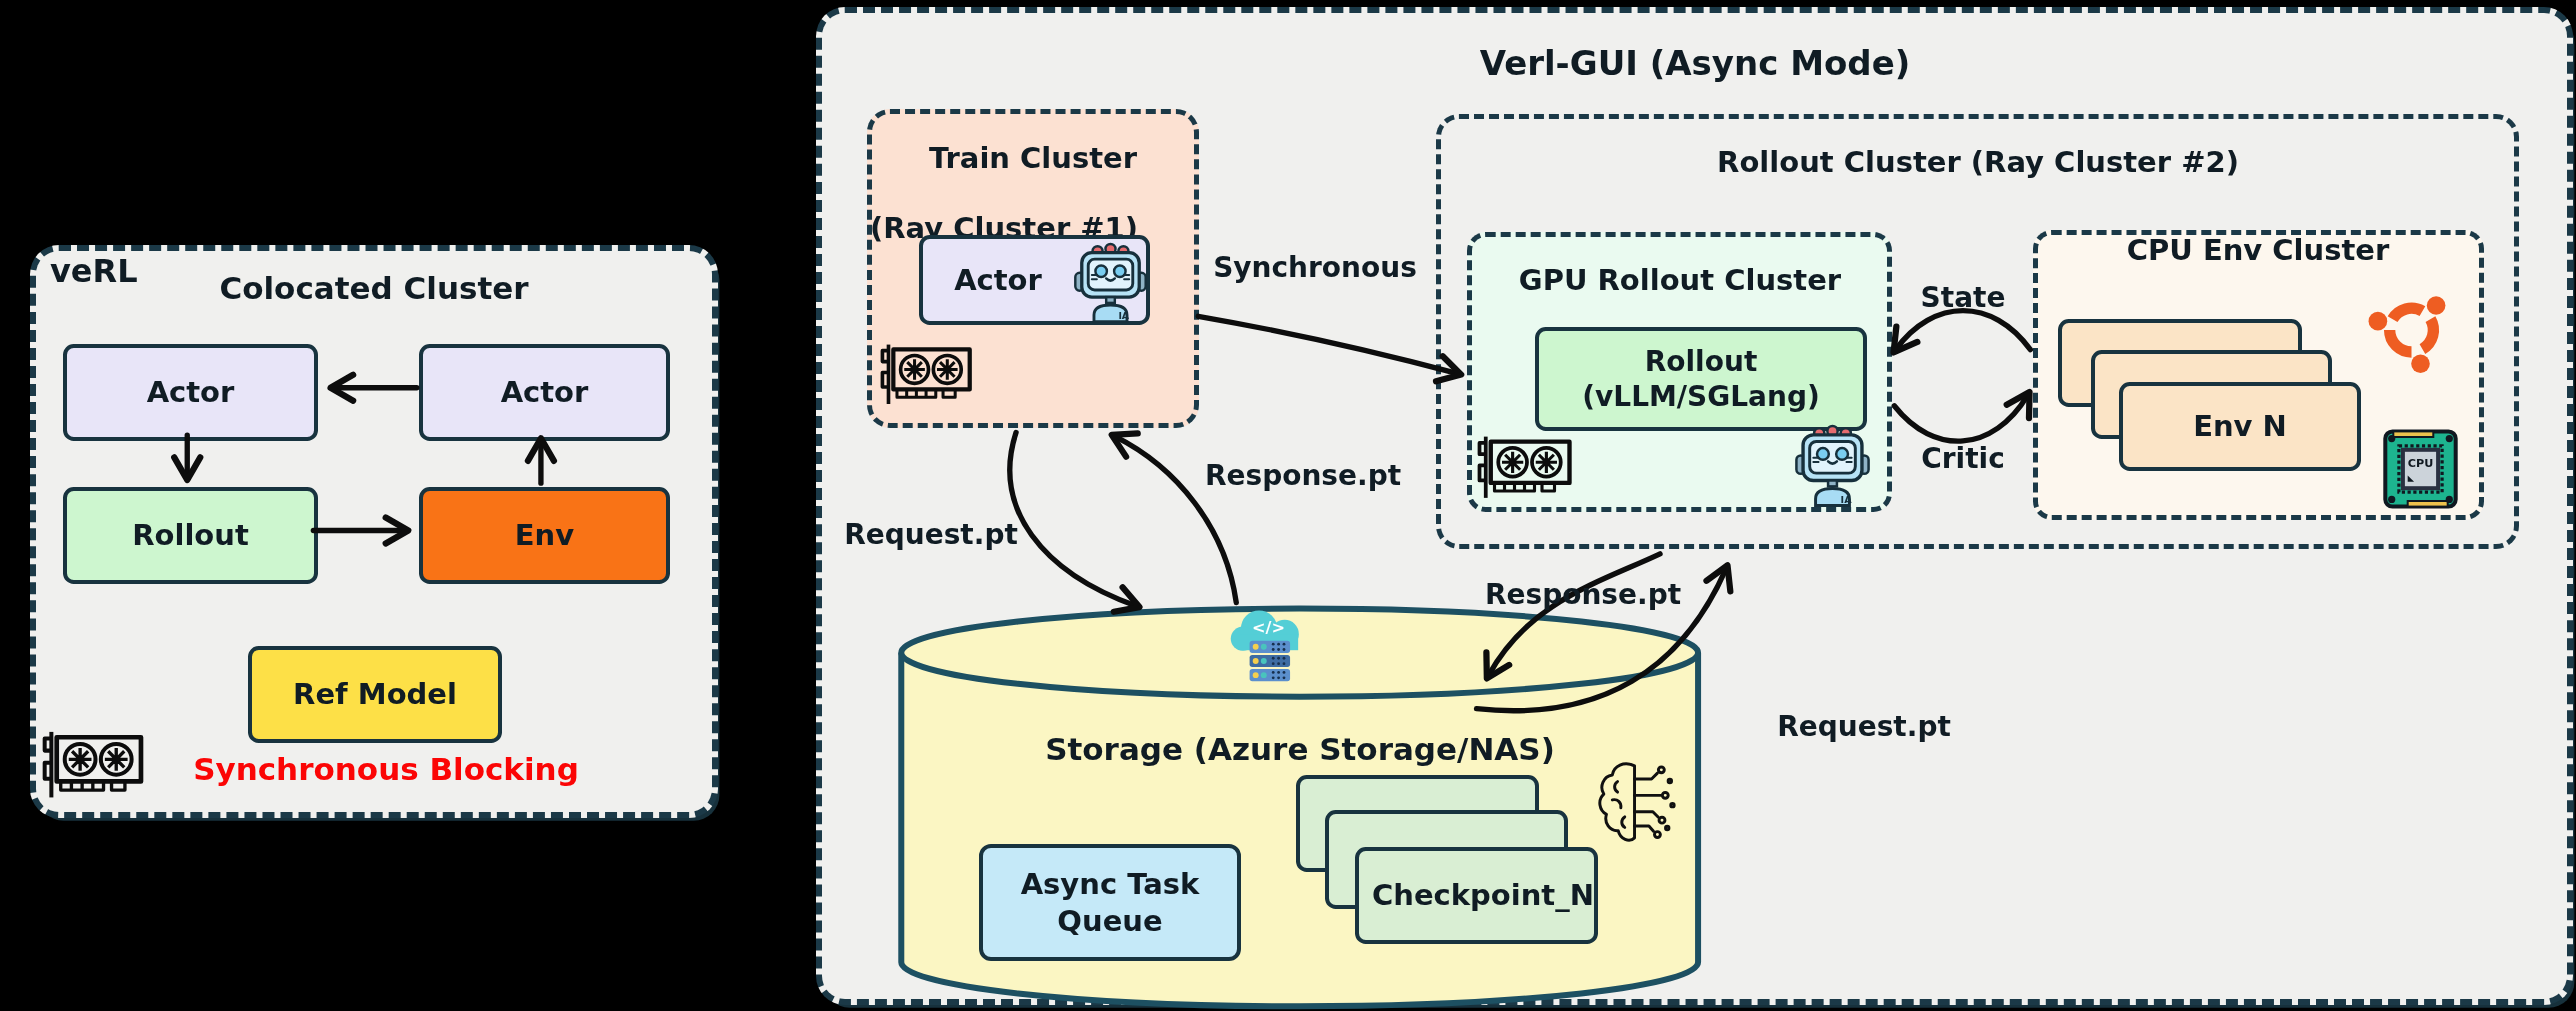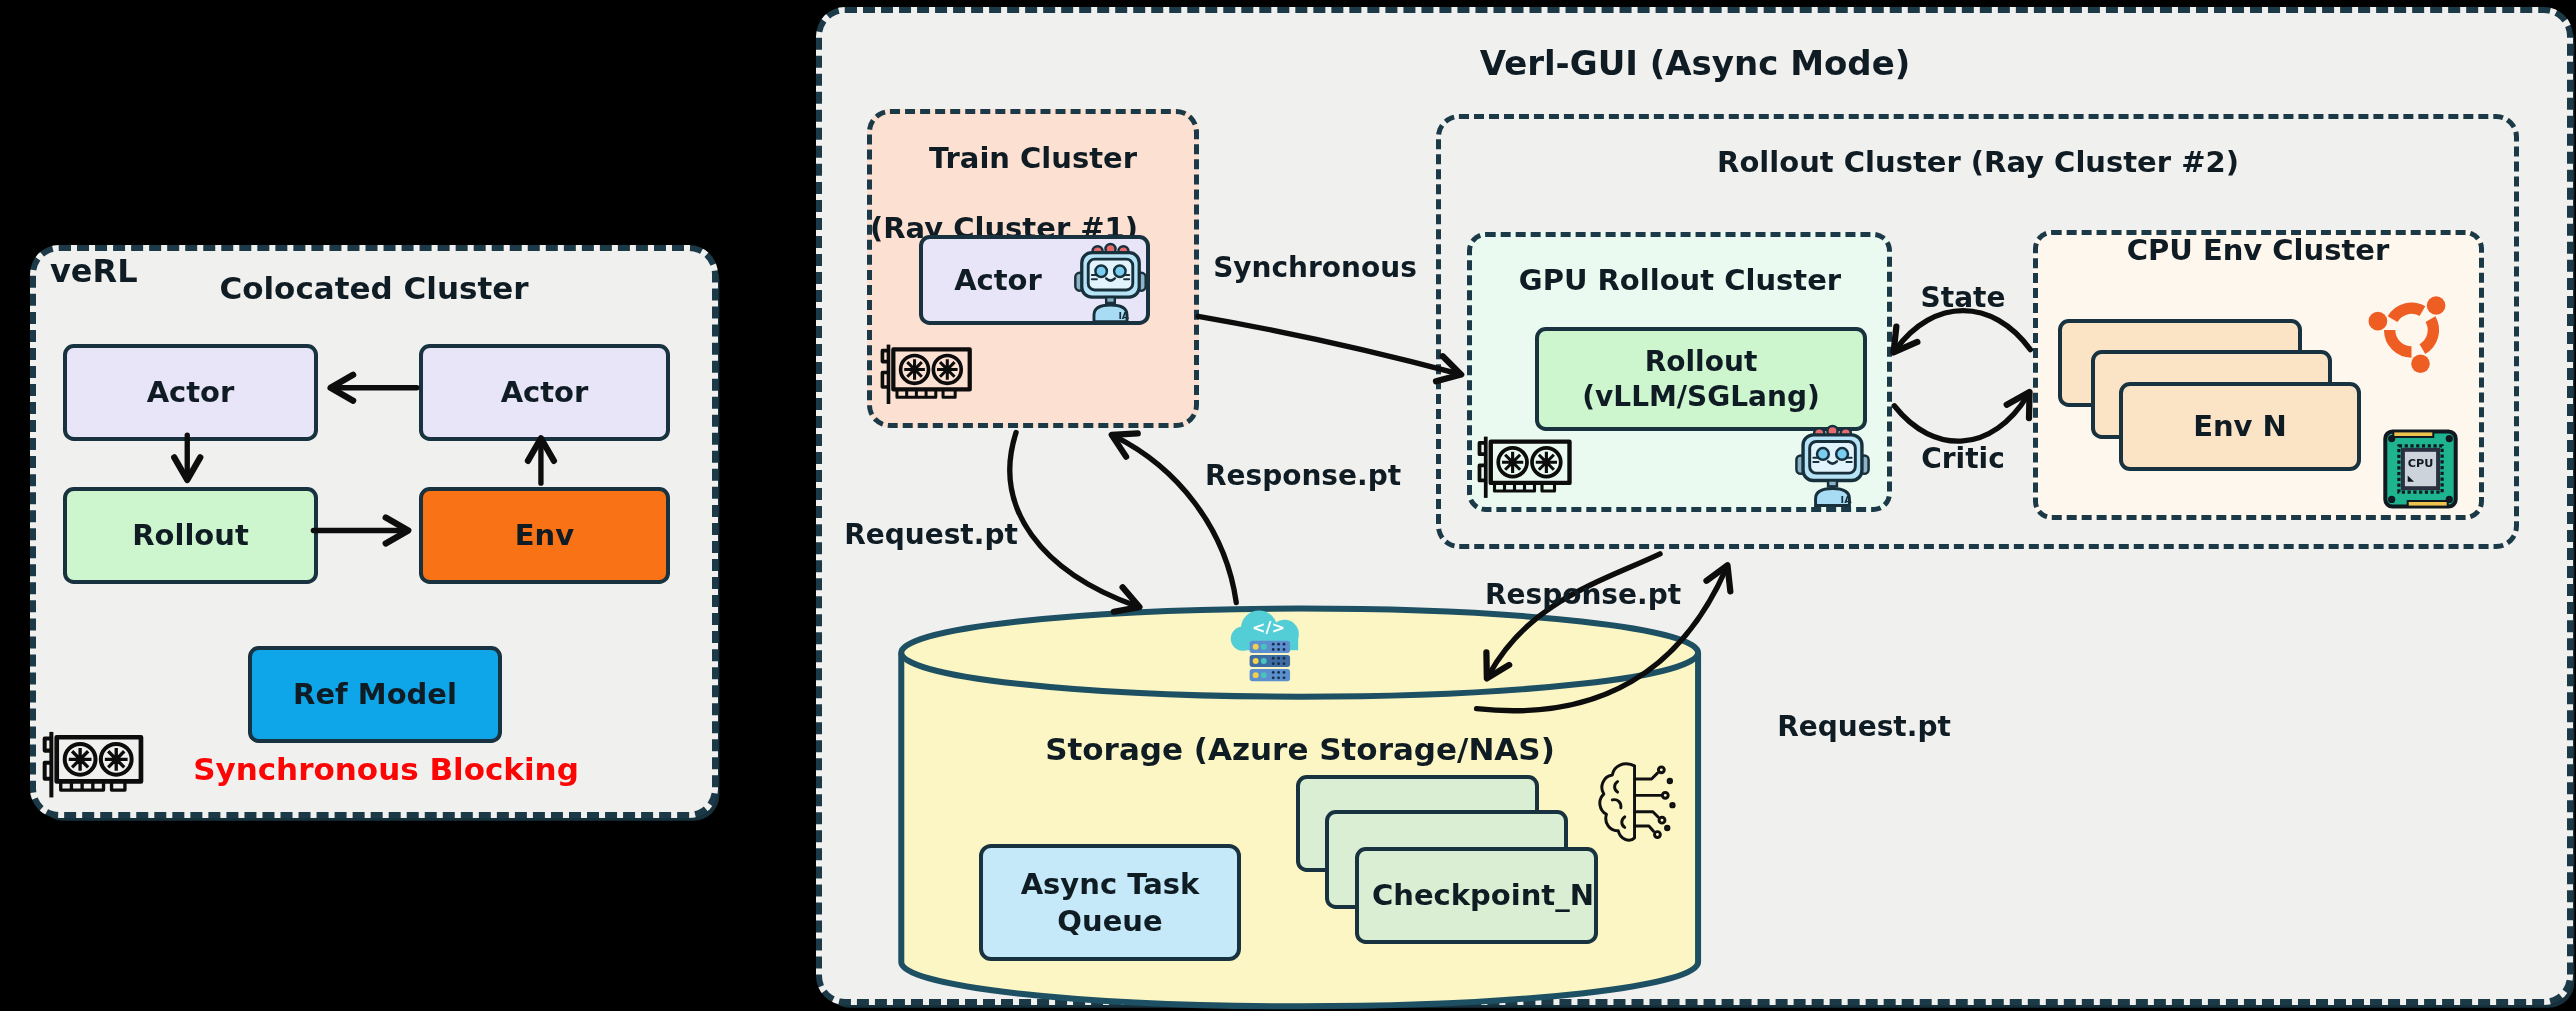--- a/index.html
+++ b/index.html
@@ -54,21 +54,21 @@
 </div>
 
 <div class="abs box" style="left:63px;top:487px;width:247px;height:89px;background:#cdf6cf;">
   <span>Rollout</span>
 </div>
 
 <div class="abs box" style="left:419px;top:487px;width:243px;height:89px;background:#f97316;">
   <span>Env</span>
 </div>
 
-<div class="abs box" style="left:248px;top:646px;width:246px;height:89px;background:#0ea5e9;">
+<div class="abs box" style="left:248px;top:646px;width:246px;height:89px;background:#fde047;">
   <span>Ref Model</span>
 </div>
 
 <div class="abs alabel red" style="left:386px;top:769px;font-size:31px;">Synchronous Blocking</div>
 
 <div class="abs panel" style="left:816px;top:6.7px;width:1745px;height:986px;"></div>
 
 <div class="abs title center" style="left:1695px;top:63px;font-size:34px;">Verl-GUI (Async Mode)</div>
 
 <div class="abs cluster" style="left:867px;top:109px;width:322px;height:309px;background:#fce1d2;"></div>
@@ -88,21 +88,21 @@
 <div class="abs box" style="left:1535px;top:327px;width:324px;height:96px;background:#cdf6cf;font-size:28px;">
   <span>Rollout</span>
   <span>(vLLM/SGLang)</span>
 </div>
 
 <div class="abs cluster" style="left:2033px;top:230px;width:441px;height:280px;background:#fdf7ee;border-radius:18.7px;"></div>
 <div class="abs title center" style="left:2258px;top:250px;">CPU Env Cluster</div>
 
 <div class="abs box" style="left:2058px;top:319px;width:236px;height:80px;background:#fbe4c6;"></div>
 <div class="abs box" style="left:2091px;top:350px;width:233px;height:81px;background:#fbe4c6;"></div>
-<div class="abs box" style="left:2119px;top:382px;width:234px;height:81px;background:#fbe4c6;border-radius:11px;">
+<div class="abs box" style="left:2119px;top:382px;width:234px;height:81px;background:#fbe4c6;">
   <span>Env N</span>
 </div>
 
 <svg class="abs" style="left:0;top:0;" width="2576" height="1011" viewBox="0 0 3859 1515">
   <defs>
     <marker id="vhead" viewBox="0 0 20 20" refX="14" refY="10" markerWidth="6.5" markerHeight="6.5" orient="auto-start-reverse">
       <path d="M3 2.5 L16 10 L3 17.5" fill="none" stroke="#0d0d0d" stroke-width="3.6" stroke-linecap="round" stroke-linejoin="round"></path>
     </marker>
   </defs>
 

